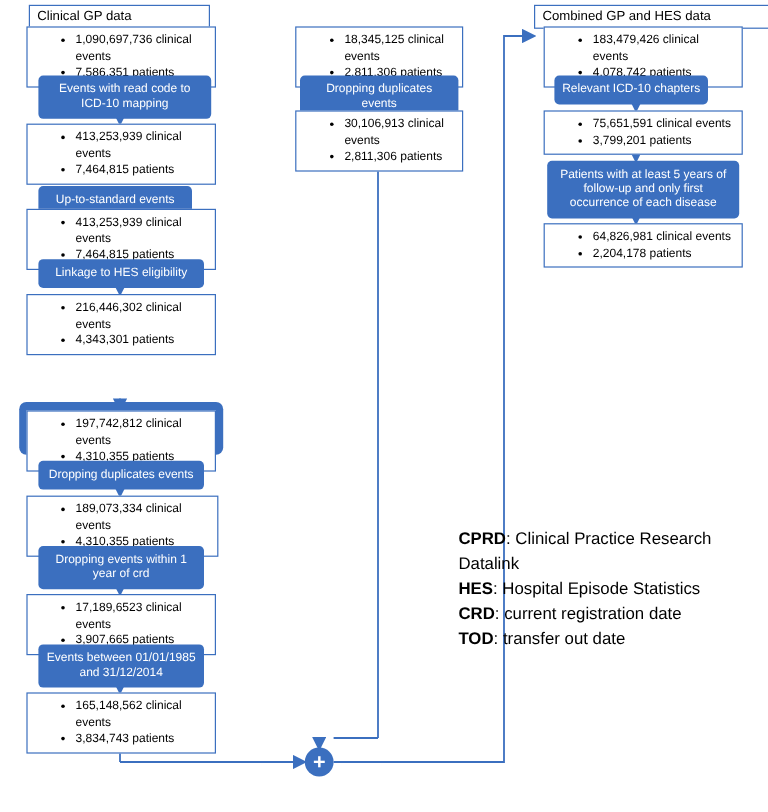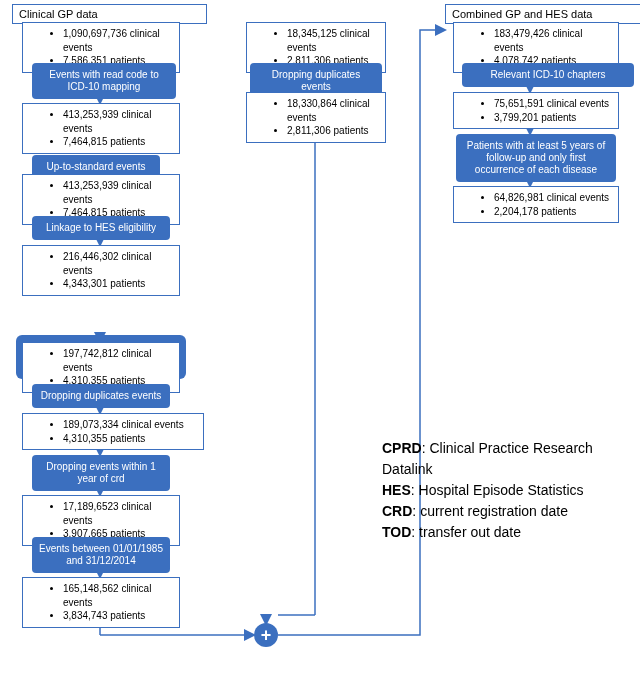--- a/index.html
+++ b/index.html
@@ -121,21 +121,21 @@
     <line x1="530" y1="53" x2="530" y2="62" marker-end="url(#ah)"></line>
     <line x1="530" y1="82" x2="530" y2="91" marker-end="url(#ah)"></line>
     <line x1="530" y1="124" x2="530" y2="133" marker-end="url(#ah)"></line>
     <line x1="530" y1="176" x2="530" y2="185" marker-end="url(#ah)"></line>
 
     <line x1="315" y1="615" x2="278" y2="615"></line>
     <line x1="266" y1="618" x2="266" y2="623" marker-end="url(#ah)"></line>
   </g>
 </svg>
 
-<div class="col-header abs" style="left:12px;top:4px;width:195px">Clinical GP data</div>
+<div class="col-header abs" style="left:24px;top:4px;width:151px">Clinical GP data</div>
 
 <div class="data-box abs" style="left:22px;top:22px;width:158px">
   <ul>
         <li>1,090,697,736 clinical events</li>
       <li>7,586,351 patients</li>
       </ul>
 </div>
 <div class="proc-box abs" style="left:32px;top:63px;width:144px">Events with read code to ICD-10 mapping</div>
 <div class="data-box abs" style="left:22px;top:103px;width:158px">
   <ul>
@@ -158,21 +158,21 @@
       </ul>
 </div>
 <div class="proc-big abs" style="left:16px;top:287px;width:170px">Events between CRD and TOD</div>
 <div class="data-box abs" style="left:22px;top:342px;width:158px">
   <ul>
         <li>197,742,812 clinical events</li>
       <li>4,310,355 patients</li>
       </ul>
 </div>
 <div class="proc-box abs" style="left:32px;top:384px;width:138px">Dropping duplicates events</div>
-<div class="data-box abs" style="left:22px;top:413px;width:182px">
+<div class="data-box abs" style="left:22px;top:413px;width:160px">
   <ul>
         <li>189,073,334 clinical events</li>
       <li>4,310,355 patients</li>
       </ul>
 </div>
 <div class="proc-box abs" style="left:32px;top:455px;width:138px">Dropping events within 1 year of crd</div>
 <div class="data-box abs" style="left:22px;top:495px;width:158px">
   <ul>
         <li>17,189,6523 clinical events</li>
       <li>3,907,665 patients</li>
@@ -188,35 +188,35 @@
 
 <div class="data-box abs" style="left:246px;top:22px;width:140px">
   <ul>
         <li>18,345,125 clinical events</li>
       <li>2,811,306 patients</li>
       </ul>
 </div>
 <div class="proc-box abs" style="left:250px;top:63px;width:132px">Dropping duplicates events</div>
 <div class="data-box abs" style="left:246px;top:92px;width:140px">
   <ul>
-        <li>18,330,864 clinical events</li>
+        <li>30,106,913 clinical events</li>
       <li>2,811,306 patients</li>
       </ul>
 </div>
 
 <div class="plus abs" style="left:254px;top:623px">+</div>
 
 <div class="col-header abs" style="left:445px;top:4px;width:208px">Combined GP and HES data</div>
 <div class="data-box abs" style="left:453px;top:22px;width:166px">
   <ul>
         <li>183,479,426 clinical events</li>
       <li>4,078,742 patients</li>
       </ul>
 </div>
-<div class="proc-box abs" style="left:462px;top:63px;width:172px">Relevant ICD-10 chapters</div>
+<div class="proc-box abs" style="left:462px;top:63px;width:128px">Relevant ICD-10 chapters</div>
 <div class="data-box abs" style="left:453px;top:92px;width:166px">
   <ul>
         <li>75,651,591 clinical events</li>
       <li>3,799,201 patients</li>
       </ul>
 </div>
 <div class="proc-box abs" style="left:456px;top:134px;width:160px">Patients with at least 5 years of follow-up  and only first occurrence of each disease</div>
 <div class="data-box abs" style="left:453px;top:186px;width:166px">
   <ul>
         <li>64,826,981 clinical events</li>

